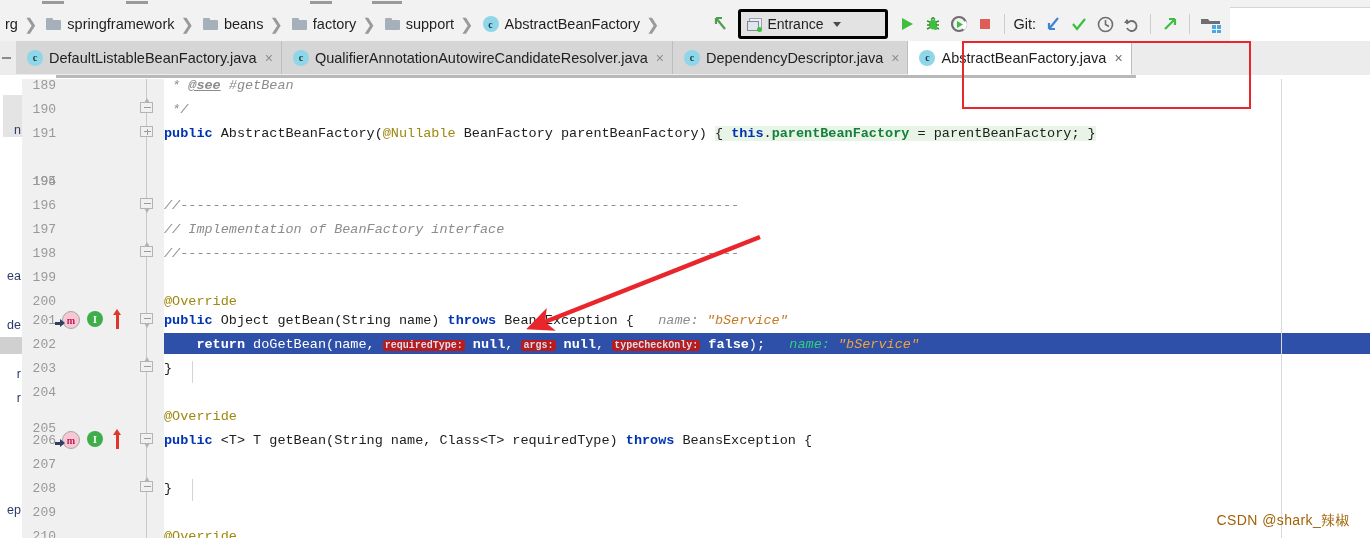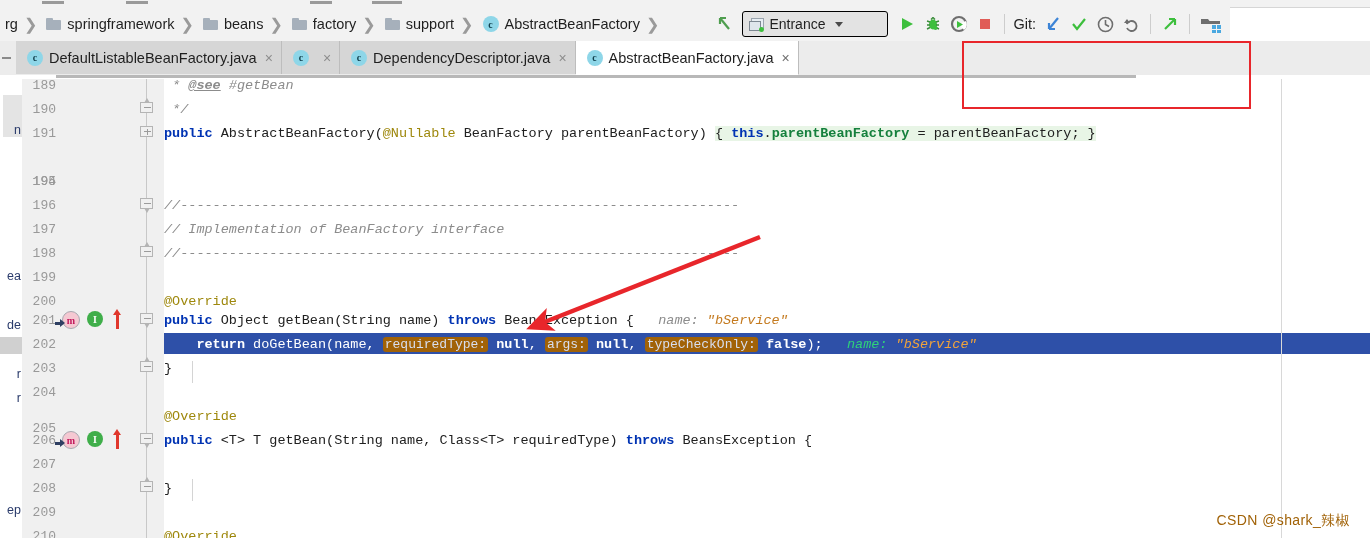--- a/index.html
+++ b/index.html
@@ -22,21 +22,21 @@
   .crumb{display:flex;align-items:center;height:34px;padding:0 2px 0 3px;font-size:14.5px;color:#1f1f1f;white-space:nowrap;}
   .crumb .sep{color:#9a9a9a;font-size:16px;margin:0 4px 0 6px;font-weight:300;}
   .folder-ico{width:15px;height:12px;margin-right:6px;position:relative;display:inline-block;}
   .folder-ico:before{content:"";position:absolute;left:0;top:2px;width:15px;height:10px;background:#a6b0bb;border-radius:1px;}
   .folder-ico:after{content:"";position:absolute;left:0;top:0px;width:7px;height:3px;background:#a6b0bb;border-radius:1px 1px 0 0;}
   .class-ico{width:16px;height:16px;border-radius:50%;background:#8ed6e8;color:#11404d;font-size:10px;font-weight:bold;
     display:inline-flex;align-items:center;justify-content:center;margin-right:6px;font-family:"Liberation Serif",serif;}
 
   .tb-right{position:absolute;right:0;top:0;height:34px;display:flex;align-items:center;gap:0px;padding-right:4px;}
   .tbtn{width:26px;height:26px;display:flex;align-items:center;justify-content:center;cursor:default;}
-  .runcfg{height:24px;min-width:132px;background:#e3e3e3;border:1px solid #000000;border-radius:3px;display:flex;align-items:center;
+  .runcfg{height:24px;min-width:132px;background:#e3e3e3;border:3px solid #000000;border-radius:3px;display:flex;align-items:center;
     padding:0 6px;margin:0 6px 0 4px;}
   .runcfg .label{font-size:14px;color:#1f1f1f;margin:0 8px 0 6px;white-space:nowrap;}
   .cfg-ico{width:14px;height:13px;position:relative;}
   .cfg-ico:before{content:"";position:absolute;left:2px;top:0;width:11px;height:9px;border:1.5px solid #9aa4ae;background:#e8eef3;}
   .cfg-ico:after{content:"";position:absolute;left:0;top:3px;width:10px;height:8px;border:1.5px solid #7d8892;background:#dfe6ec;}
   .cfg-dot{position:absolute;right:-1px;bottom:-1px;width:5px;height:5px;border-radius:50%;background:#3dbf3d;z-index:3;}
   .chev{width:0;height:0;border-left:4.5px solid transparent;border-right:4.5px solid transparent;border-top:5px solid #4a4a4a;margin-left:2px;}
   .vsep{width:1px;height:20px;background:#cdcdcd;margin:0 6px;}
   .gitlabel{font-size:14.5px;color:#1f1f1f;margin:0 4px 0 2px;}
 
@@ -97,21 +97,21 @@
   .kw{color:#0033b3;font-weight:bold;}
   .cm{color:#8c8c8c;font-style:italic;}
   .an{color:#9e880d;}
   .fld{color:#15803d;font-weight:bold;}
   .hint{background:#e6e6e6;color:#999999;border-radius:3px;padding:0 2px;font-size:12.5px;}
   .dbg{color:#8c8c8c;font-style:italic;}
   .dbgv{color:#c47a1f;font-style:italic;}
   .foldbg{background:#e8f5e6;}
   .sel-txt{color:#ffffff;}
   .sel-kw{color:#ffffff;font-weight:bold;}
-  .sel-hint{background:#a16207;color:#d8dff0;border-radius:3px;padding:0 2px;font-size:13px;}
+  .sel-hint{background:#b91c1c;color:#d8dff0;border-radius:3px;padding:0 2px;font-size:10px;font-weight:bold;}
   .sel-dbg{color:#2fd17a;font-style:italic;}
   .sel-dbgv{color:#f0a33c;font-style:italic;}
   .indentln{position:absolute;width:1px;background:#d4d4d4;}
   .marginln{position:absolute;left:1117px;top:0;width:1px;height:463px;background:#d8d8d8;}
   .ed-scroll-h{position:absolute;left:22px;top:0;width:1348px;height:4px;background:#fff;}
   .ed-thumb-h{position:absolute;left:34px;top:0px;width:1080px;height:3px;background:#b8b8b8;}
 
   
   .anno-rect{position:absolute;border:2.5px solid #e8262b;box-sizing:border-box;}
   .anno-arrow{position:absolute;left:0;top:0;pointer-events:none;}
@@ -260,20 +260,21 @@
   <div class="tabbar">
     <div class="leftstub"></div>
     <div class="tabbar-scroll">
       <div class="tab">
         <span class="class-ico">c</span>
         <span>DefaultListableBeanFactory.java</span>
         <span class="tclose">×</span>
       </div>
       <div class="tab">
         <span class="class-ico">c</span>
+        <span>QualifierAnnotationAutowireCandidateResolver.java</span>
         <span class="tclose">×</span>
       </div>
       <div class="tab">
         <span class="class-ico">c</span>
         <span>DependencyDescriptor.java</span>
         <span class="tclose">×</span>
       </div>
       <div class="tab active">
         <span class="class-ico">c</span>
         <span>AbstractBeanFactory.java</span>

